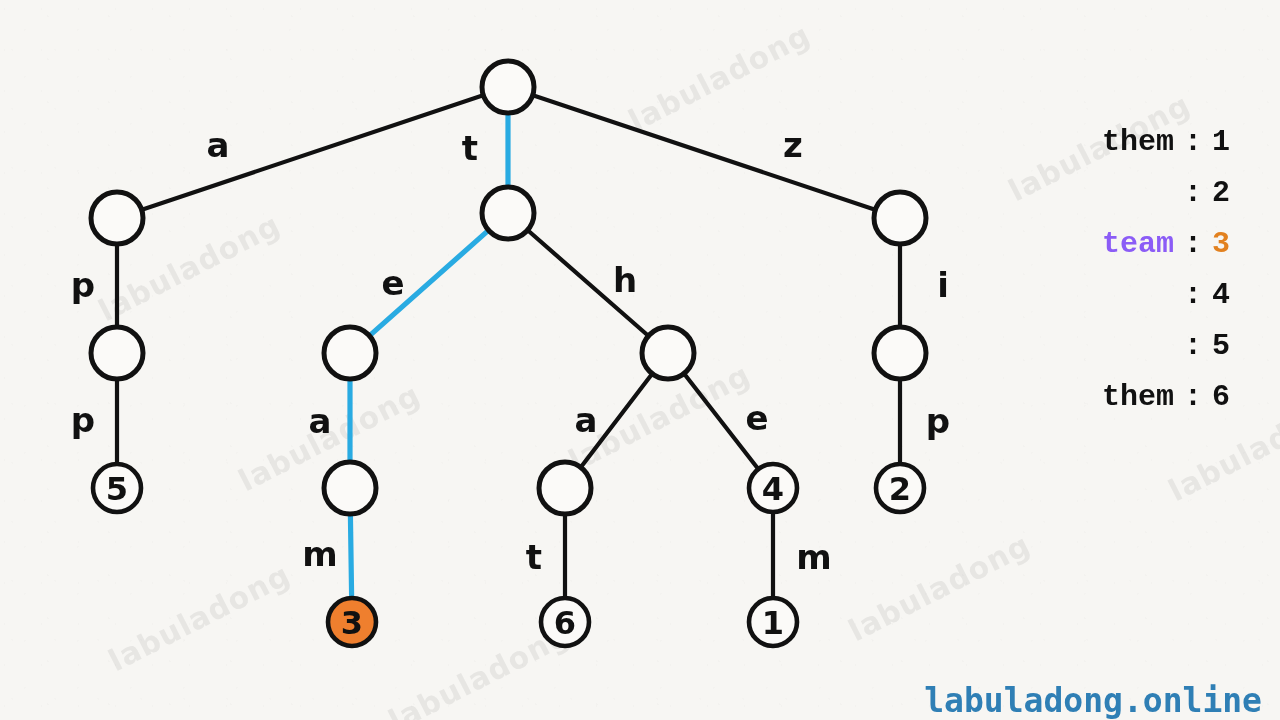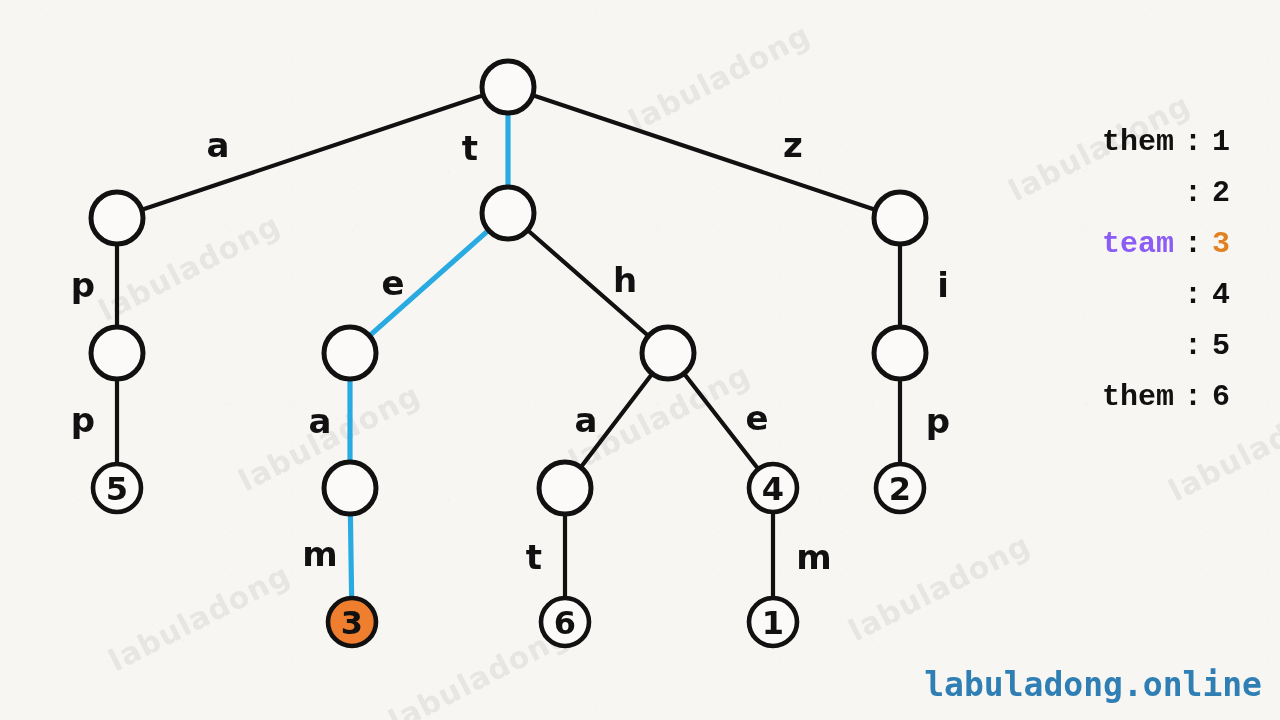--- a/index.html
+++ b/index.html
@@ -111,21 +111,21 @@
     min-width: 26px;
     text-align: left;
   }
   .legend-row.hl .legend-key { color: #8b5cf6; font-weight: 700; }
   .legend-row.hl .legend-val { color: #e2811f; font-weight: 700; }
 
   
   #brand {
     position: absolute;
     right: 18px;
-    bottom: 16px;
+    bottom: 0;
     font-family: "DejaVu Sans Mono", monospace;
     font-size: 33px;
     font-weight: 700;
     color: #2f7fb5;
     letter-spacing: 0px;
   }
 </style>
 </head>
 <body>
 

